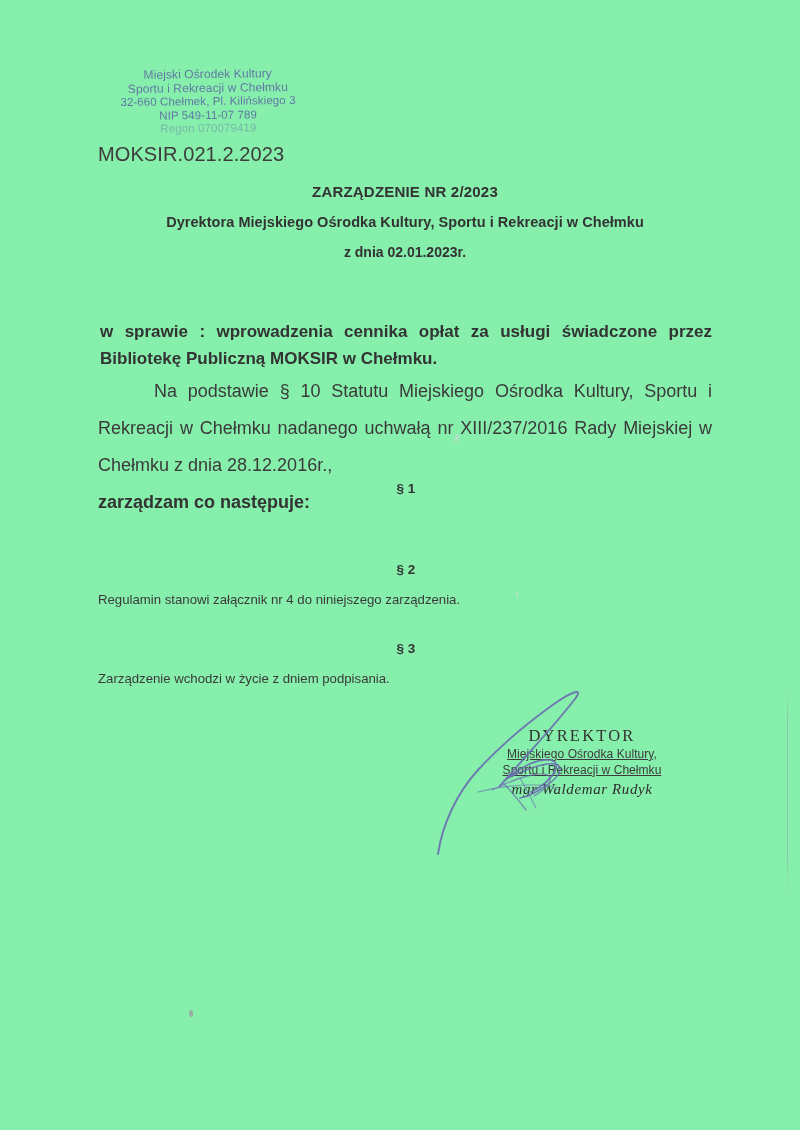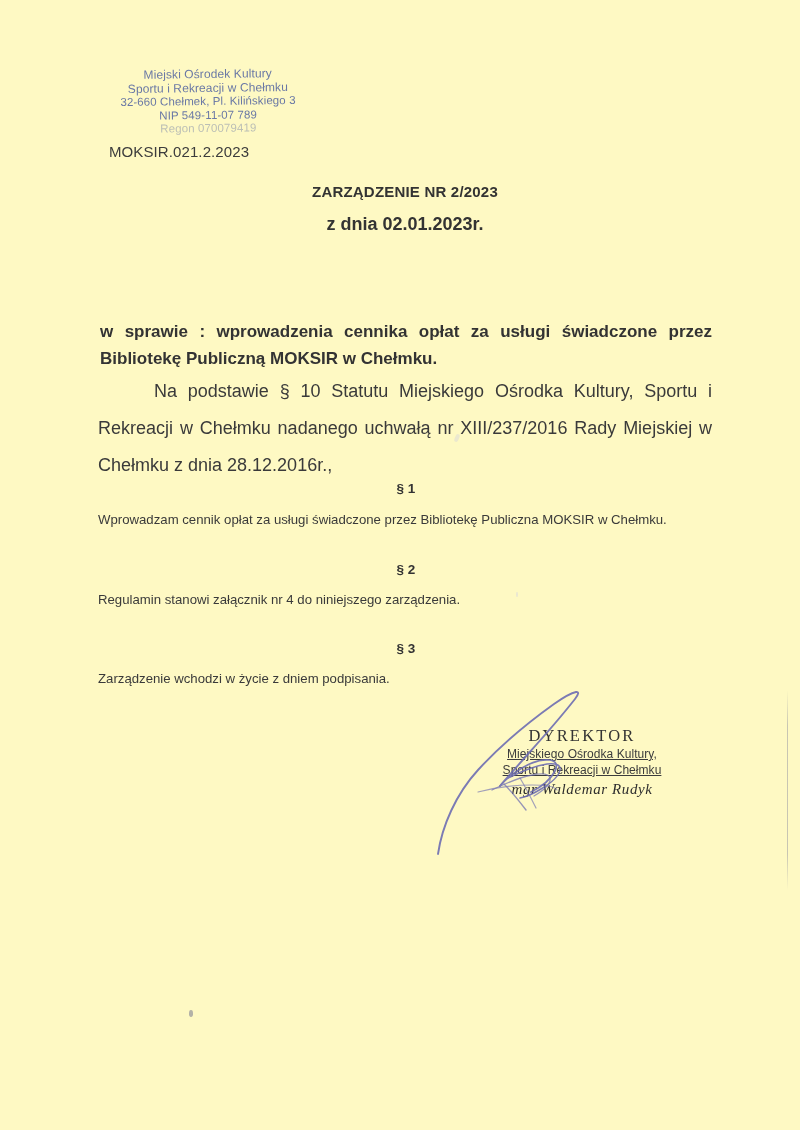--- a/index.html
+++ b/index.html
@@ -8,21 +8,21 @@
     background: #ffffff;
   }
   body {
     font-family: "Liberation Sans", sans-serif;
     color: #3a3a3a;
   }
   #page {
     position: relative;
     width: 800px;
     height: 1130px;
-    background: #fef9c3;
+    background: #86efac;
     overflow: hidden;
   }
 
   
   .scan-edge {
     position: absolute;
     top: 690px;
     right: 12px;
     width: 1px;
     height: 200px;
@@ -48,39 +48,38 @@
   .stamp .l2 { font-size: 12px; }
   .stamp .l3 { font-size: 11.5px; }
   .stamp .l4 { font-size: 11.5px; }
   .stamp .l5 { font-size: 11.5px; opacity: 0.45; }
 
   
   .refnum {
     position: absolute;
     left: 98px;
     top: 143px;
-    font-size: 15px;
+    font-size: 20px;
     color: #3c3c3c;
     letter-spacing: 0.1px;
-    margin-left: 11px;
   }
 
   
   .title-block {
     position: absolute;
     left: 100px;
     top: 183px;
     width: 610px;
     text-align: center;
     font-weight: bold;
     color: #333333;
   }
   .title-block .t1 { font-size: 15px; letter-spacing: 0.2px; }
   .title-block .t2 { font-size: 14.5px; margin-top: 14px; letter-spacing: 0.05px; }
-  .title-block .t3 { font-size: 18px; margin-top: 14px; }
+  .title-block .t3 { font-size: 14px; margin-top: 14px; }
 
   
   .subject {
     position: absolute;
     left: 100px;
     top: 318px;
     width: 612px;
     font-size: 17px;
     font-weight: bold;
     line-height: 27px;
@@ -194,31 +193,32 @@
     <div class="l2">Sportu i Rekreacji w Chełmku</div>
     <div class="l3">32-660 Chełmek, Pl. Kilińskiego 3</div>
     <div class="l4">NIP 549-11-07 789</div>
     <div class="l5">Regon 070079419</div>
   </div>
 
   <div class="refnum">MOKSIR.021.2.2023</div>
 
   <div class="title-block">
     <div class="t1">ZARZĄDZENIE NR 2/2023</div>
+    <div class="t2">Dyrektora Miejskiego Ośrodka Kultury, Sportu i Rekreacji  w Chełmku</div>
     <div class="t3">z dnia 02.01.2023r.</div>
   </div>
 
   <div class="subject">w sprawie : wprowadzenia cennika opłat za usługi świadczone przez Bibliotekę Publiczną MOKSIR w Chełmku.</div>
 
   <div class="legal-basis">
     <span class="indent">Na podstawie § 10  Statutu Miejskiego Ośrodka Kultury, Sportu i Rekreacji w Chełmku nadanego uchwałą nr XIII/237/2016 Rady Miejskiej w Chełmku z dnia 28.12.2016r.,</span>
+    <div class="decree-verb">zarządzam co następuje:</div>
   </div>
 
   <div class="para-heading" id="h1">§ 1</div>
-  <div class="para-body" id="b1">Wprowadzam   cennik opłat za usługi świadczone przez Bibliotekę Publiczna MOKSIR w Chełmku.</div>
 
   <div class="para-heading" id="h2">§ 2</div>
   <div class="para-body" id="b2">Regulamin stanowi załącznik nr 4 do niniejszego zarządzenia.</div>
 
   <div class="para-heading" id="h3">§ 3</div>
   <div class="para-body" id="b3">Zarządzenie wchodzi w życie z dniem podpisania.</div>
 
   <div class="sig-block">
     <div class="sig-role">DYREKTOR</div>
     <div class="sig-org">Miejskiego Ośrodka Kultury,</div>

